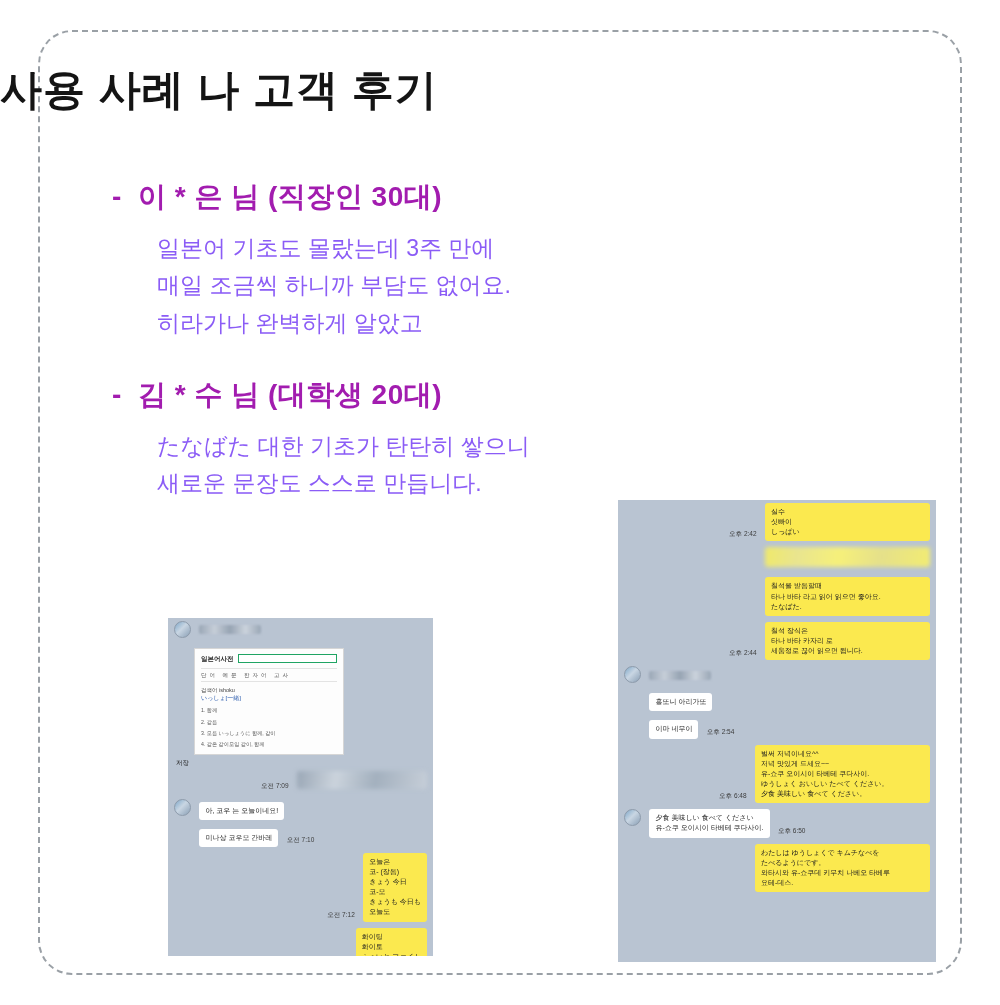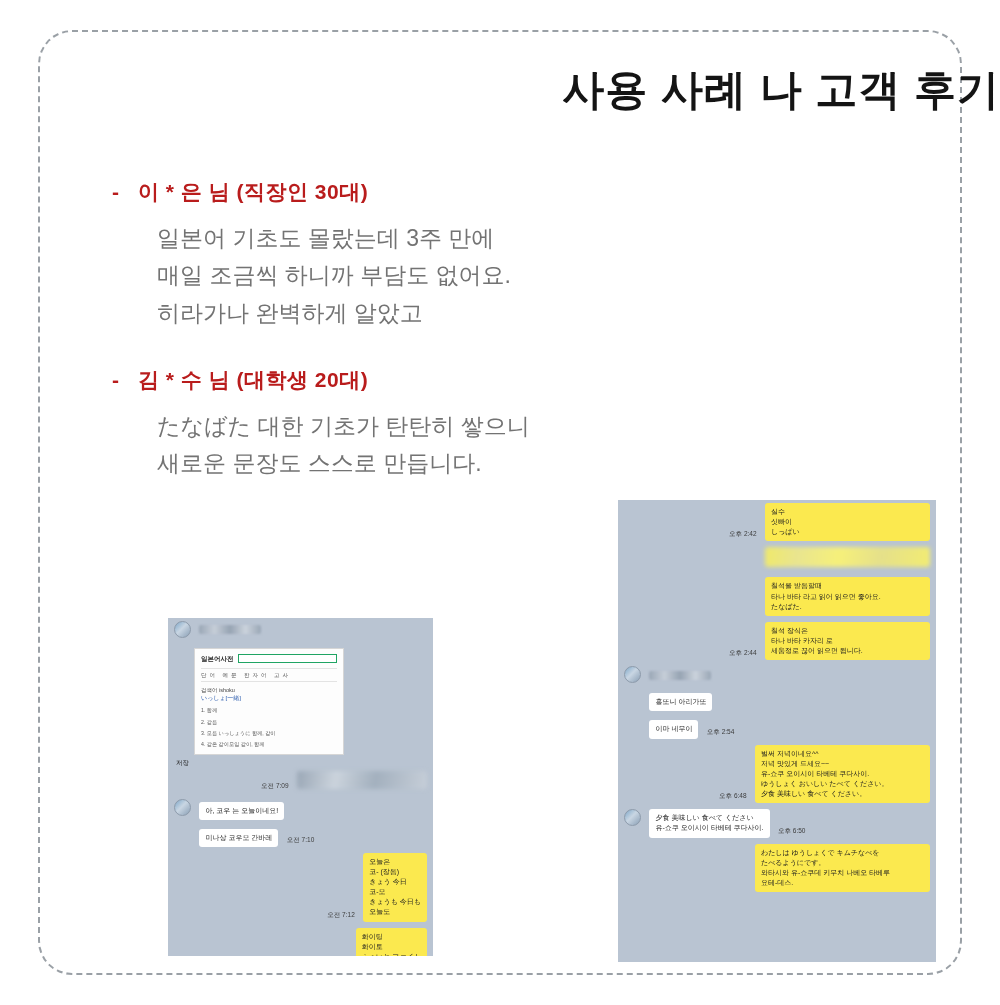--- a/index.html
+++ b/index.html
@@ -19,44 +19,44 @@
     position: absolute;
     left: 38px; top: 30px;
     width: 924px; height: 945px;
     border: 2px dashed #9aa0a6;
     border-radius: 34px;
   }
   .title {
     position: absolute;
     top: 62px;
     left: 0; right: 0;
-    text-align: right;
+    text-align: left;
     font-size: 42px;
     font-weight: 700;
     color: #141414;
     letter-spacing: 1px;
   }
   .testimonials {
     position: absolute;
     left: 112px;
     top: 178px;
     width: 560px;
   }
   .t-block { margin-bottom: 34px; }
   .t-head {
-    font-size: 21px;
+    font-size: 28px;
     font-weight: 700;
-    color: #b91c1c;
+    color: #a21caf;
     letter-spacing: 0.5px;
     margin-bottom: 14px;
   }
   .t-dash { display: inline-block; width: 26px; }
   .t-line {
     font-size: 23px;
-    color: #737373;
+    color: #8b5cf6;
     line-height: 1.62;
     padding-left: 45px;
     font-weight: 400;
   }
 
   
   .shot {
     position: absolute;
     background: #b9c4d2;
     overflow: hidden;

